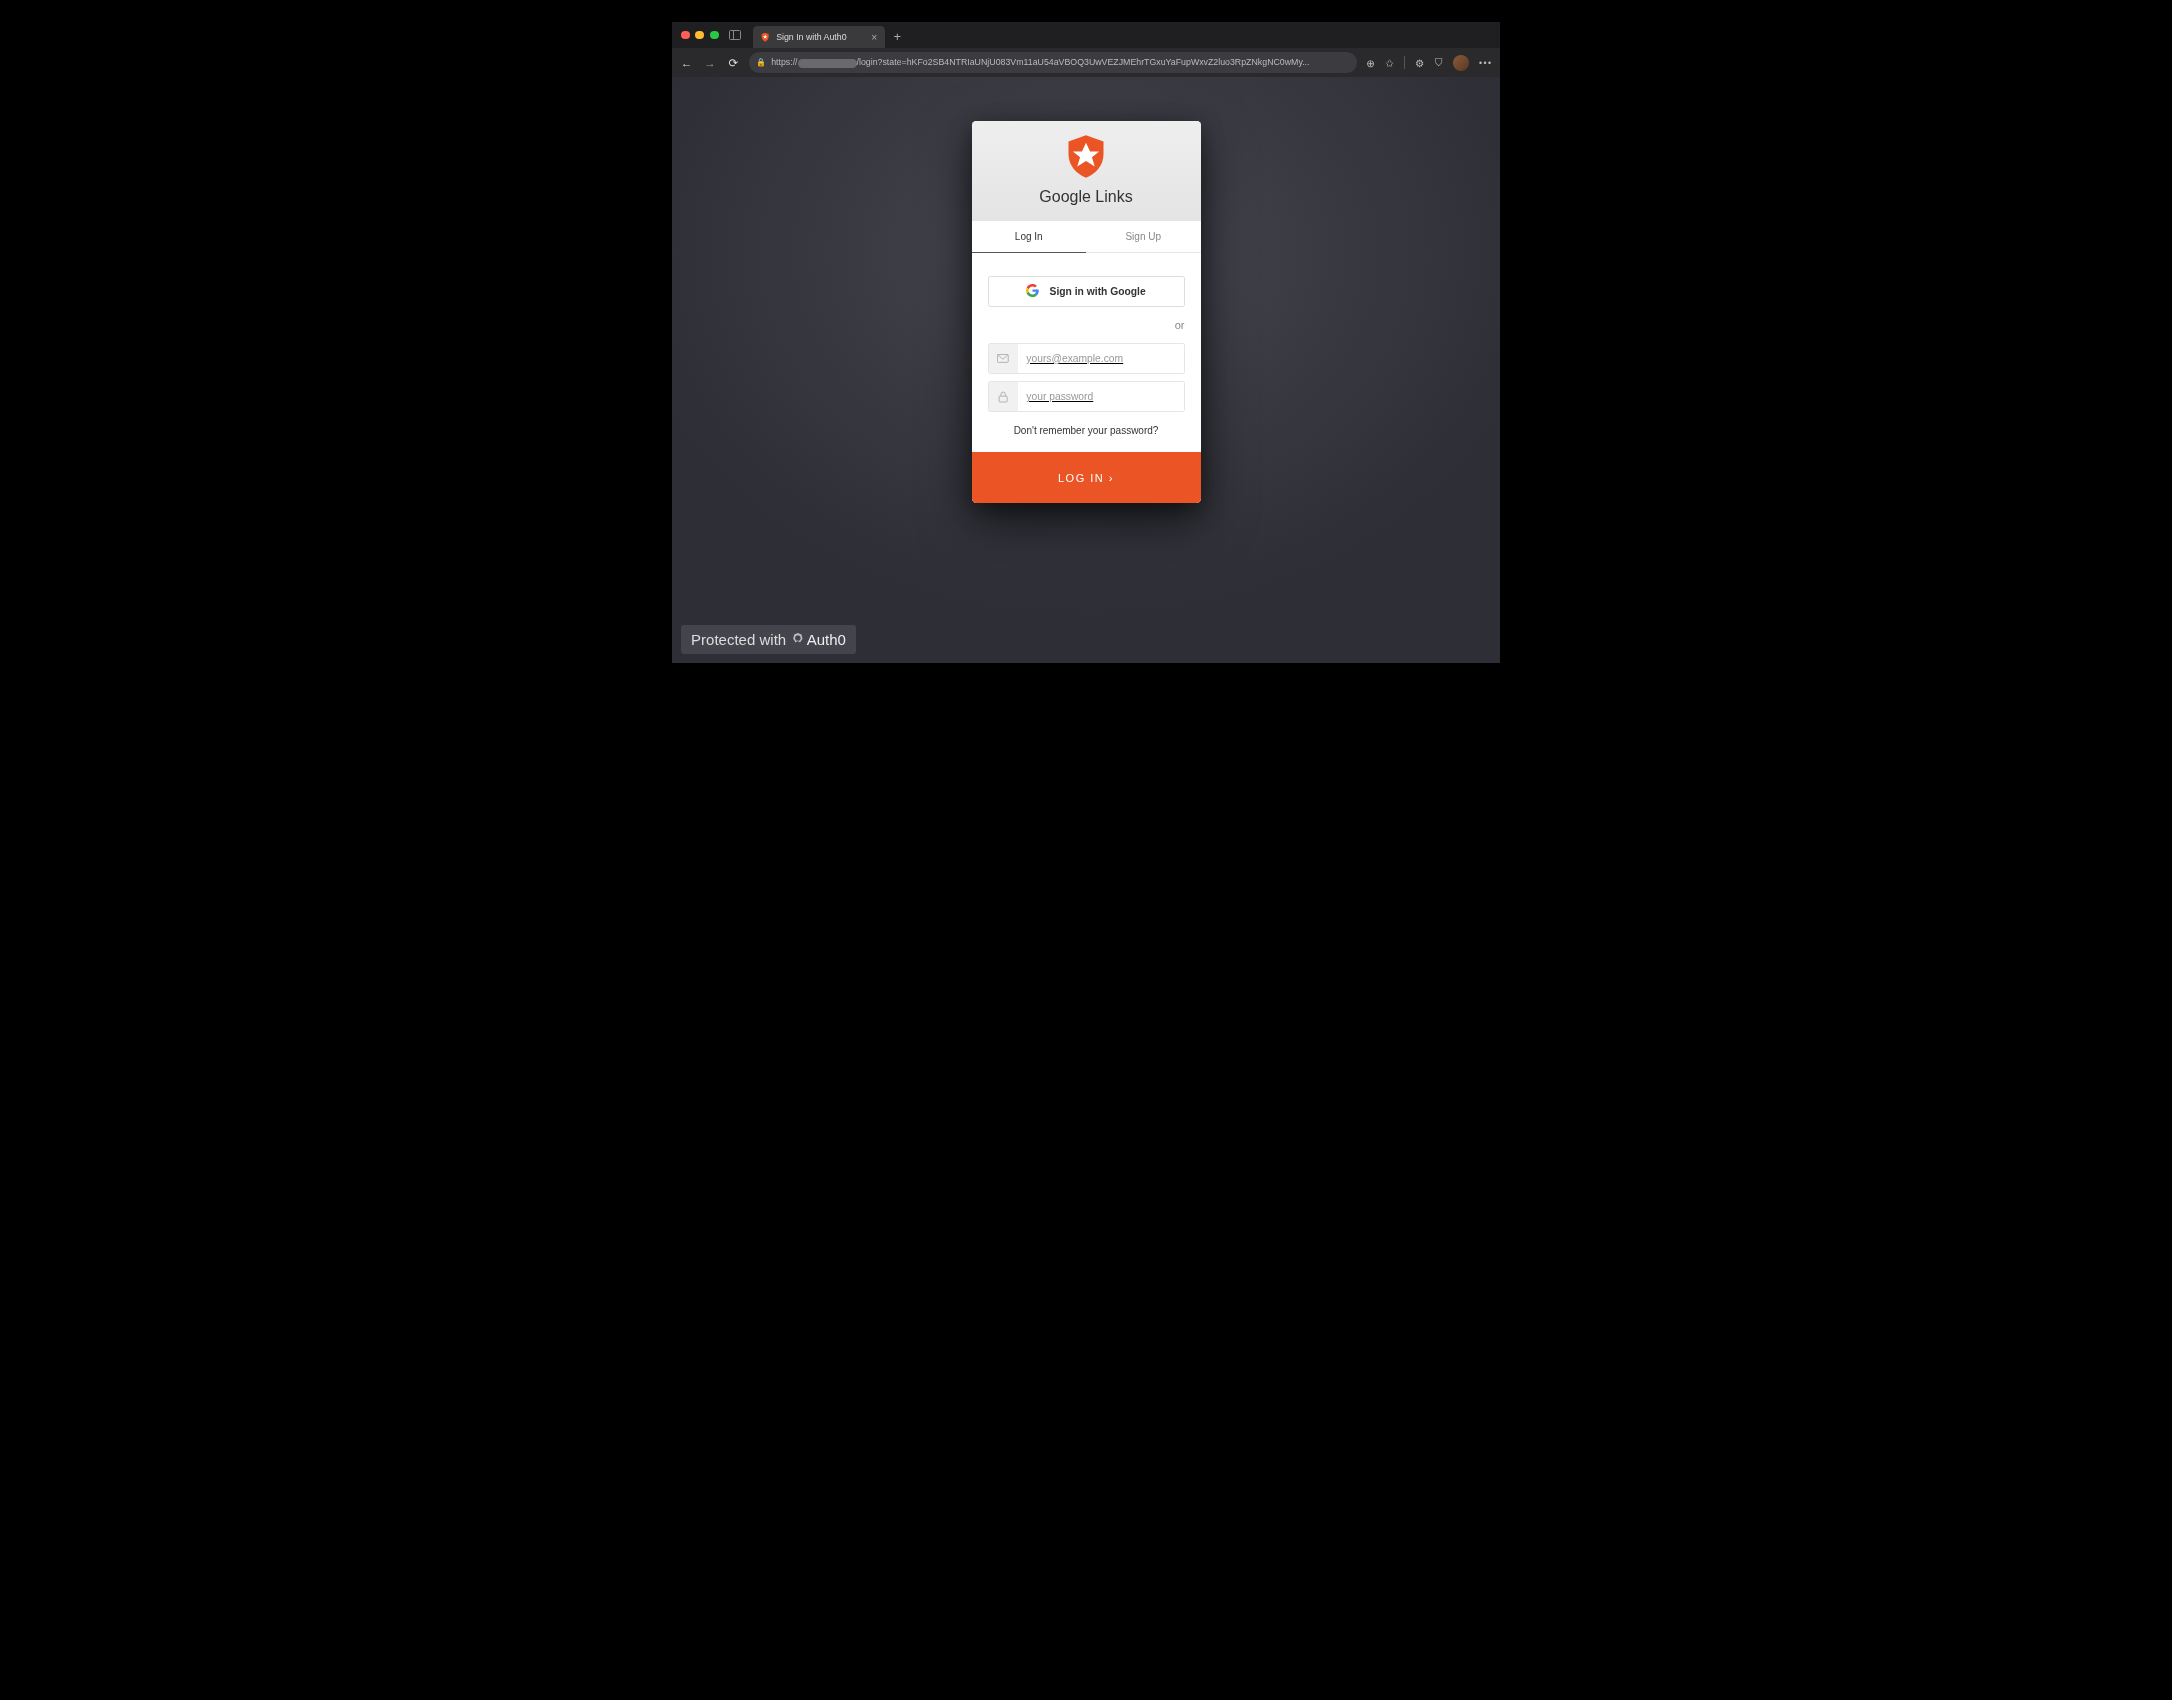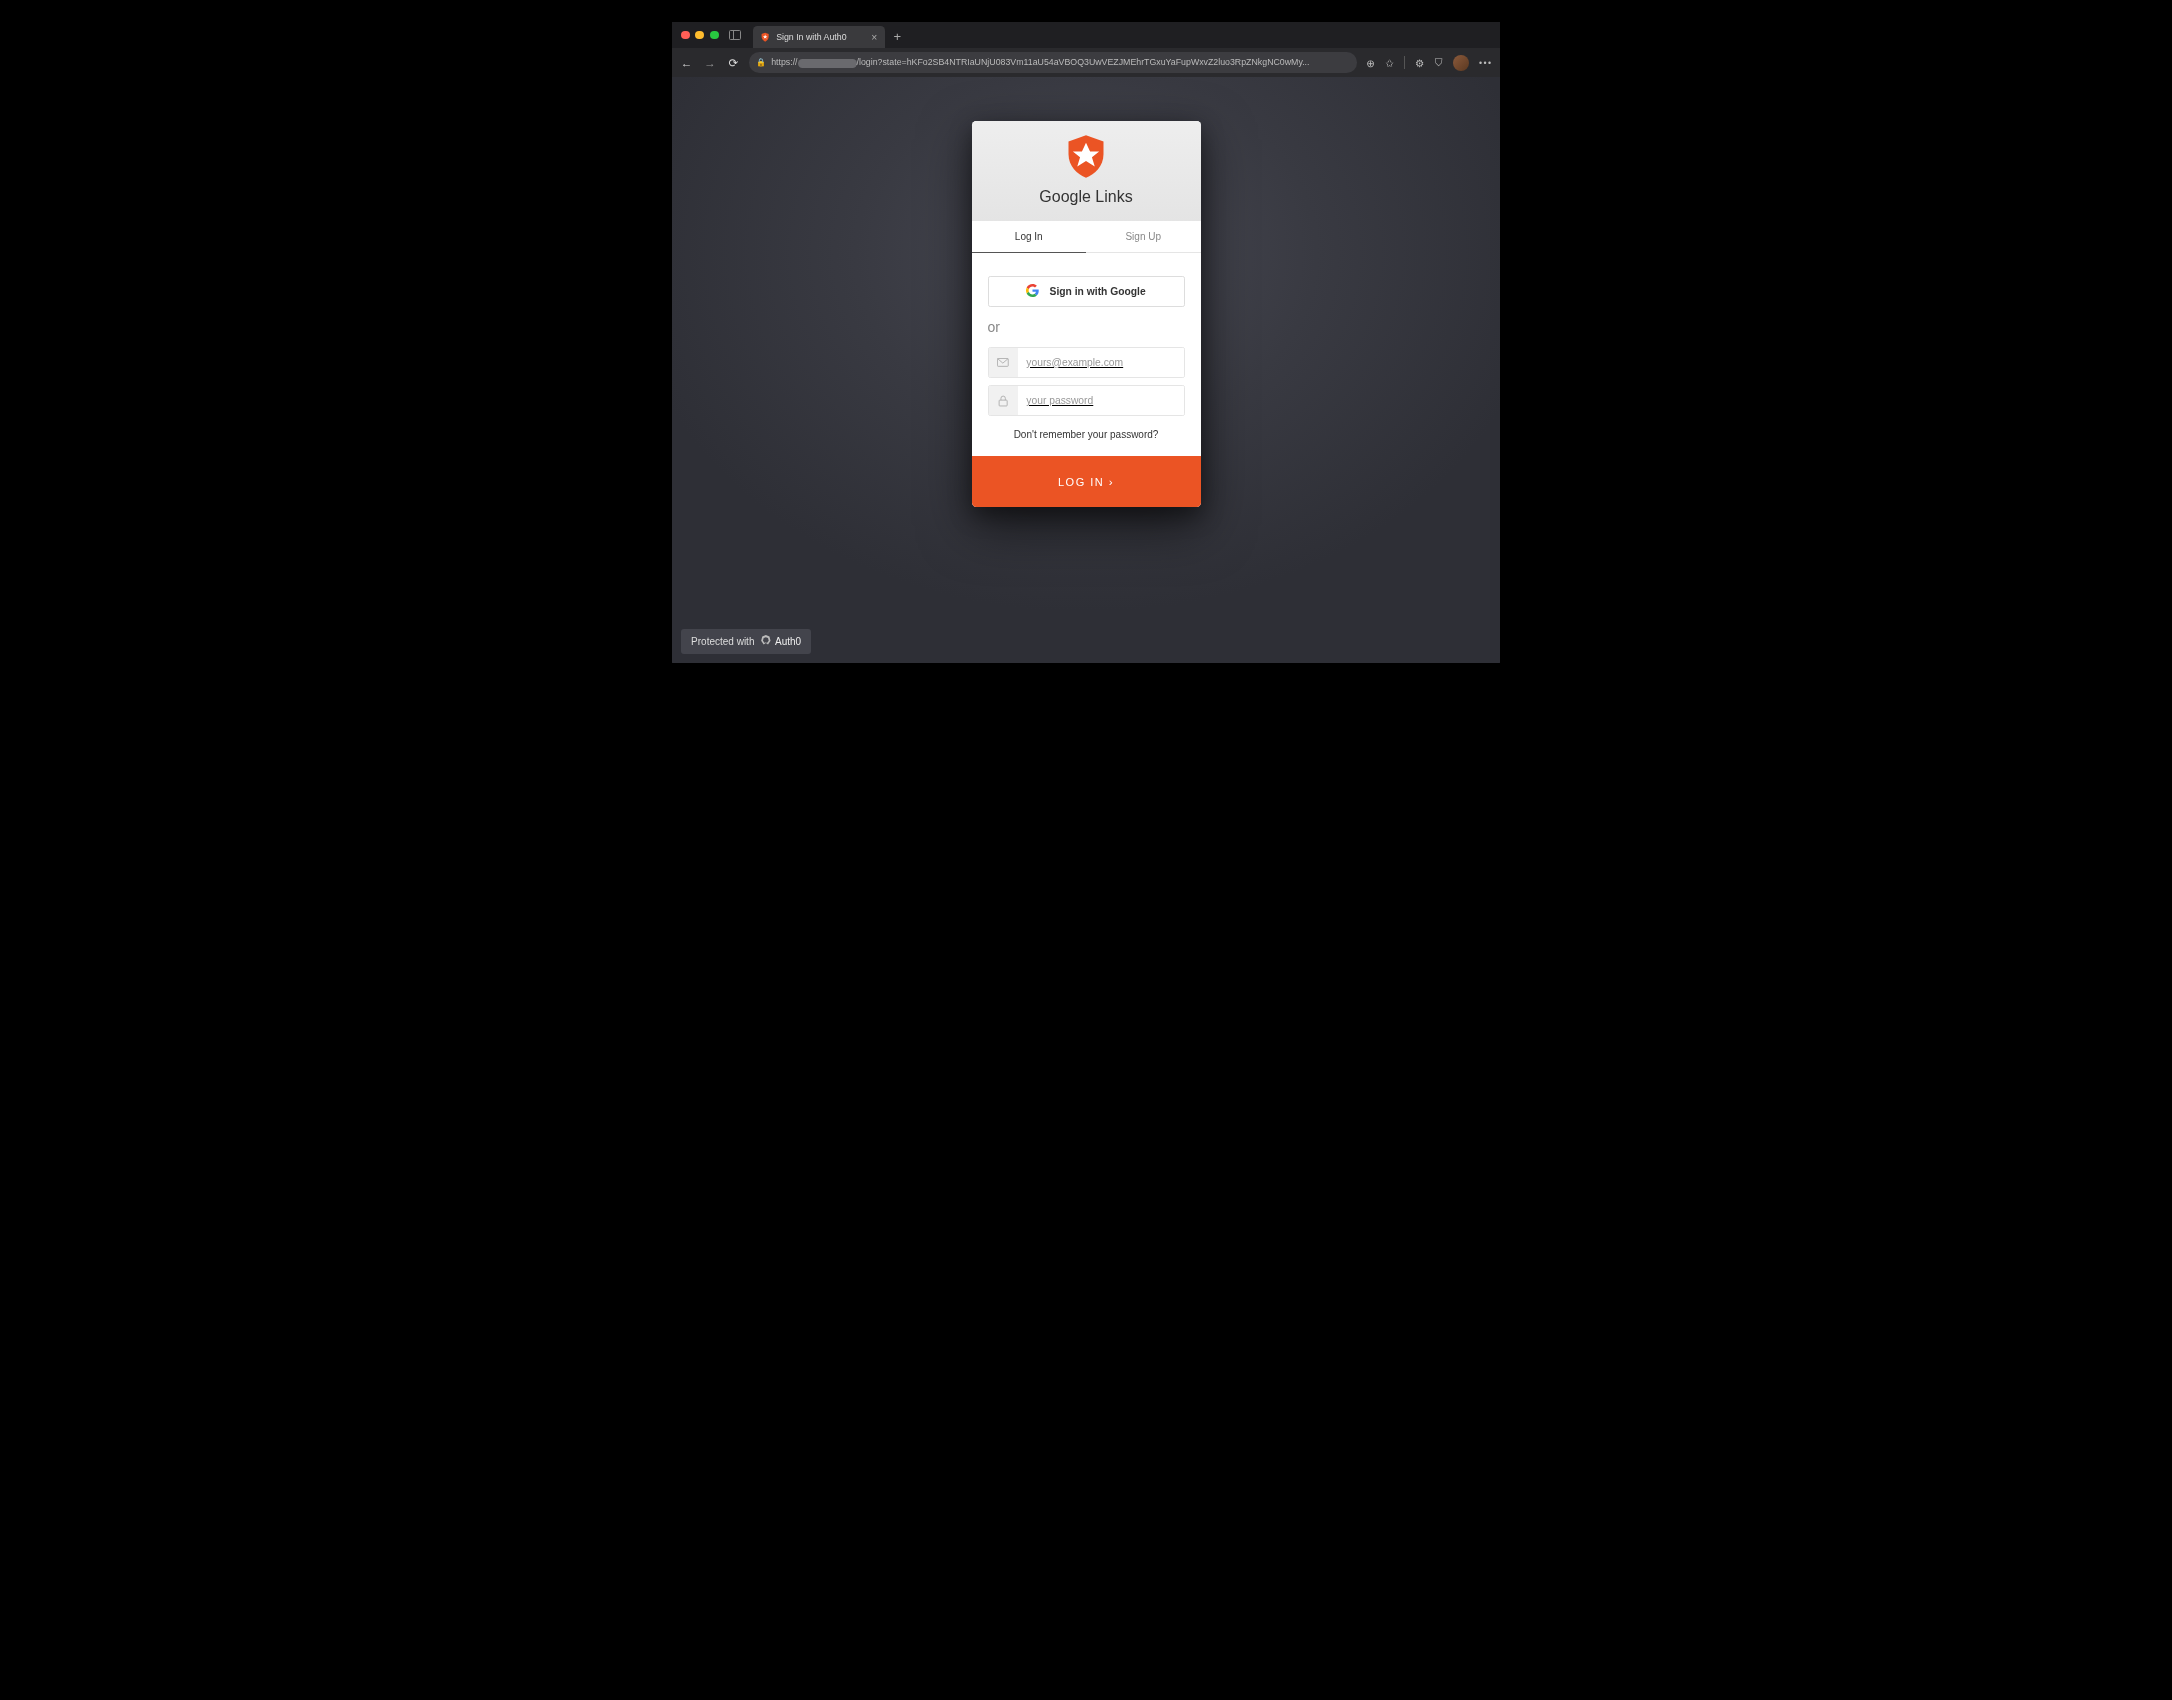--- a/index.html
+++ b/index.html
@@ -153,23 +153,23 @@
   align-items: center;
   justify-content: center;
   gap: 10.3px;
   cursor: pointer;
   font-size: 10.3px;
   font-weight: 600;
   color: #333;
   margin-top: 10px;
 }
 .or-sep {
-  text-align: left;
+  text-align: right;
   color: #888;
-  font-size: 14px;
+  font-size: 11px;
   margin: 11.7px 0;
 }
 .input-group {
   display: flex;
   border: 0.7px solid #e5e5e5;
   border-radius: 2.2px;
   margin-bottom: 7.3px;
   height: 31px;
   overflow: hidden;
   text-decoration: underline;
@@ -216,23 +216,23 @@
 .submit-btn .chev { font-size: 11.7px; }
 
 .protected-badge {
   position: absolute;
   bottom: 8.8px;
   left: 8.8px;
   background: rgba(70,72,80,0.85);
   padding: 5.9px 10.3px;
   border-radius: 2.9px;
   color: #ddd;
-  font-size: 10px;
-  display: flex;
-  align-items: center;
+  font-size: 15px;
+  display: flex;
+  align-items: flex-end;
   gap: 5.9px;
 }
 .auth0-logo-small {
   display:flex; align-items:center; gap:3px;
   font-weight:400; color:#eee;
 }
 </style>
 </head>
 <body>
 

